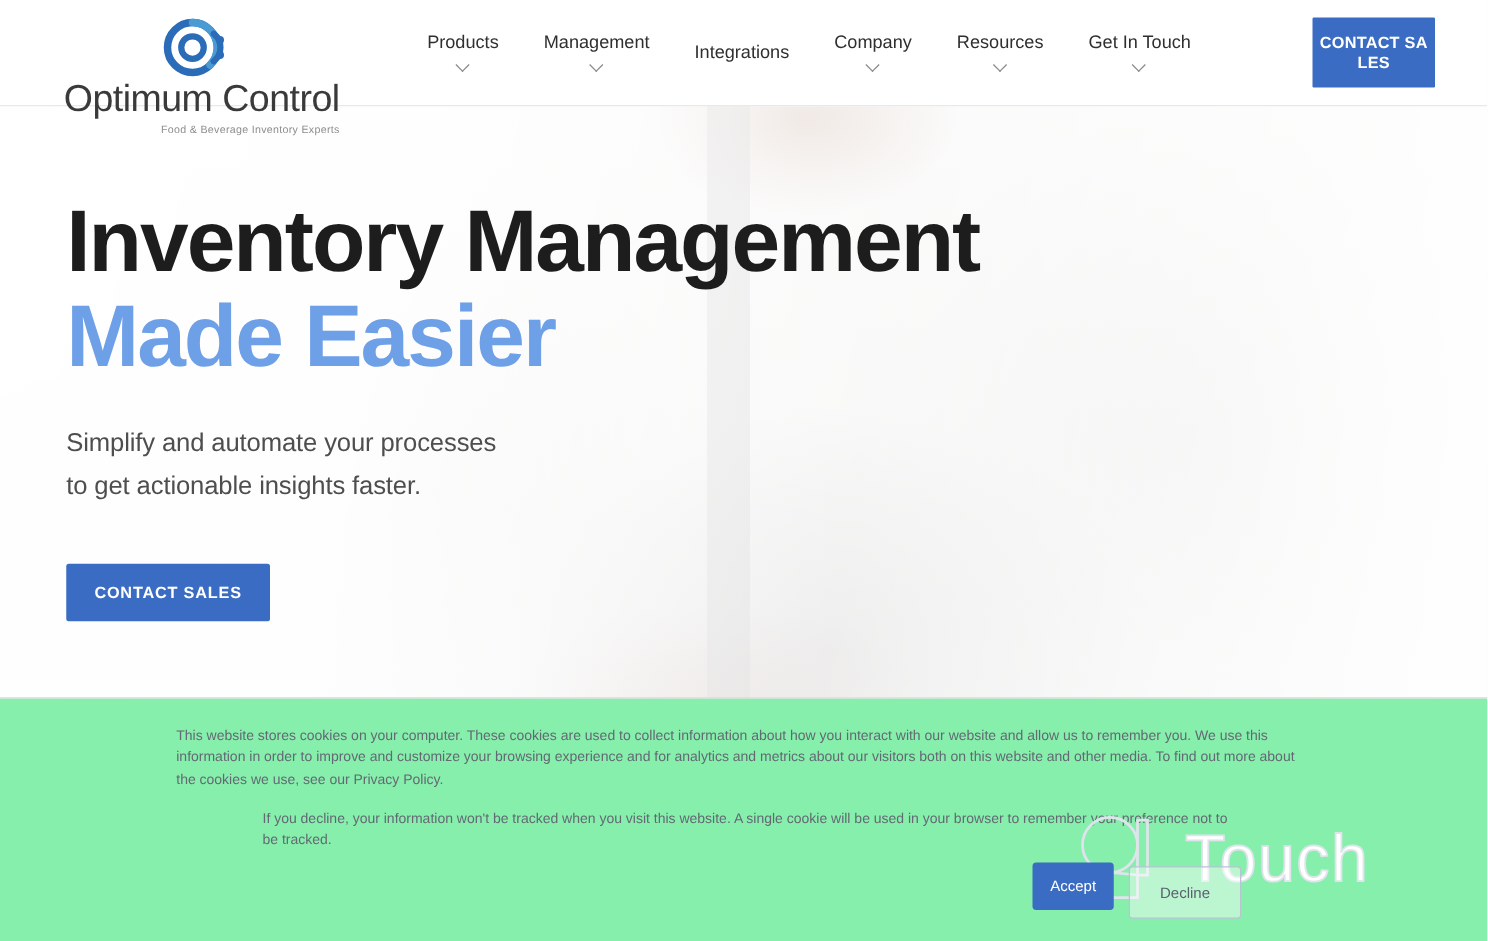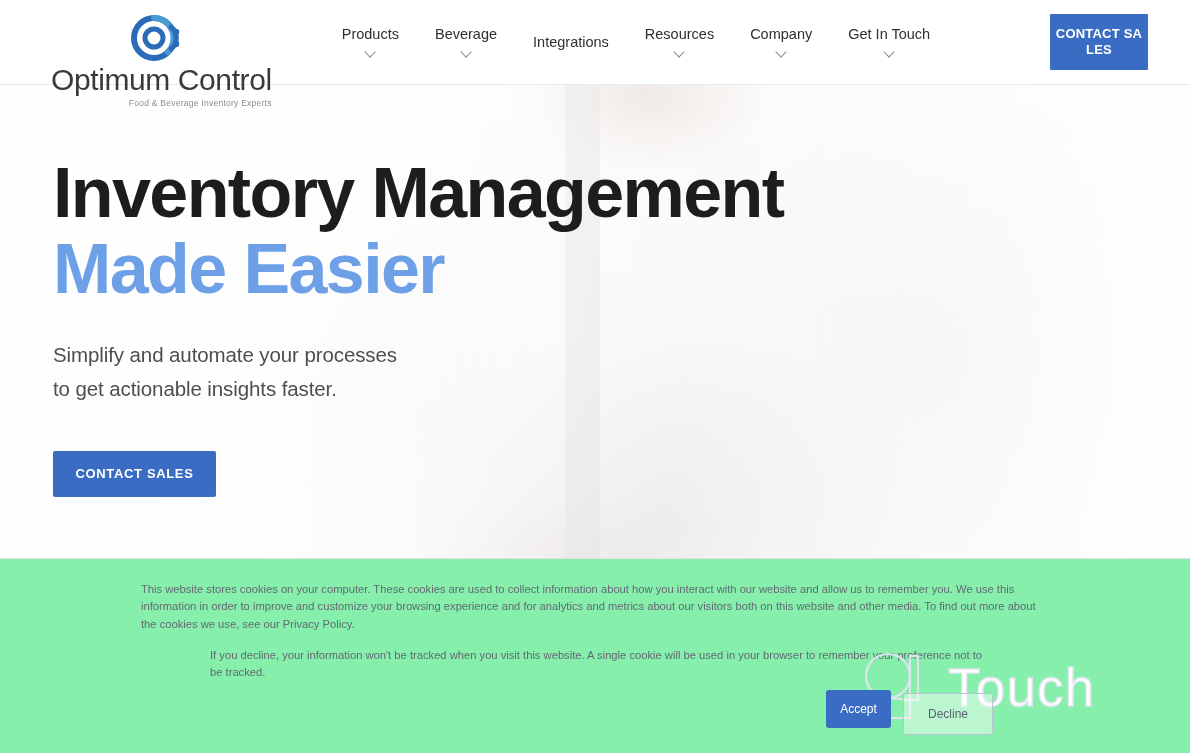--- a/index.html
+++ b/index.html
@@ -348,32 +348,32 @@
         <div class="logo-tagline">Food &amp; Beverage Inventory Experts</div>
       </div>
     </div>
 
     <nav class="nav">
       <div class="nav-item">
         <span>Products</span>
         <span class="chev"></span>
       </div>
       <div class="nav-item">
-        <span>Beverage</span>
+        <span>Management</span>
         <span class="chev"></span>
       </div>
       <div class="nav-item">
         <span>Integrations</span>
       </div>
       <div class="nav-item">
+        <span>Company</span>
+        <span class="chev"></span>
+      </div>
+      <div class="nav-item">
         <span>Resources</span>
-        <span class="chev"></span>
-      </div>
-      <div class="nav-item">
-        <span>Company</span>
         <span class="chev"></span>
       </div>
       <div class="nav-item">
         <span>Get In Touch</span>
         <span class="chev"></span>
       </div>
     </nav>
 
     <button class="nav-cta">CONTACT SALES</button>
   </div>

